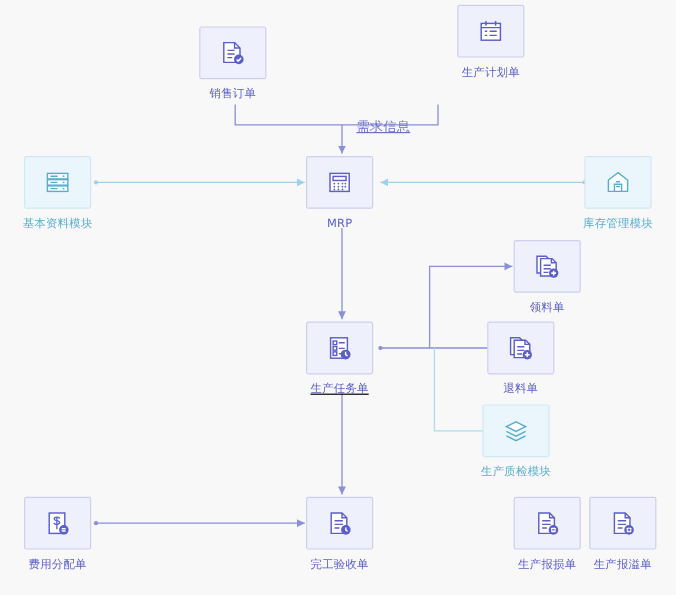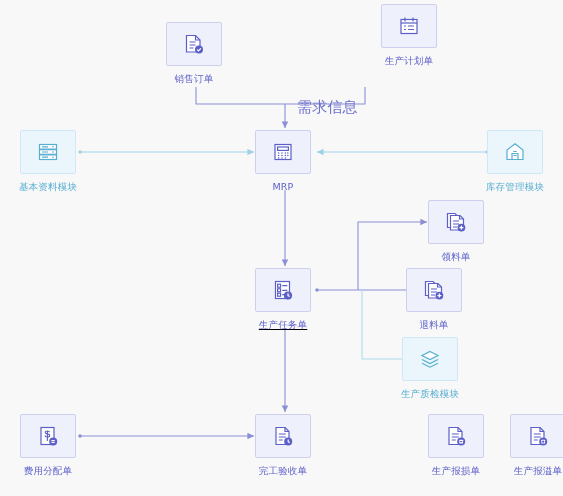--- a/index.html
+++ b/index.html
@@ -54,24 +54,25 @@
     line-height: 12px;
     color: #5b5fc7;
     white-space: nowrap;
     letter-spacing: .2px;
   }
   .node.light .label {
     color: #56aed0;
   }
   .edge-label {
     position: absolute;
-    font-size: 15px;
+    font-size: 11px;
     color: #6c70c9;
     white-space: nowrap;
     letter-spacing: .2px;
+    text-decoration: underline;
   }
   svg.icon { display: block; }
 </style>
 </head>
 <body>
 
 <div id="canvas">
 
   <svg class="edges" viewBox="0 0 563 496" width="563" height="496">
     <defs>
@@ -303,21 +304,21 @@
           <path d="M8.8 11h7M8.8 14h7M8.8 17h4"></path>
           <circle cx="18.2" cy="18.6" r="4" fill="#5b5fc7" stroke="none"></circle>
           <rect x="16.3" y="16.7" width="3.8" height="3.8" rx=".6" fill="#fff" stroke="none"></rect>
           <path d="M17.1 18.6h2.2" stroke="#5b5fc7" stroke-width="1.1"></path>
         </svg>
       </span>
     </div>
     <div class="label">生产报损单</div>
   </div>
 
-  <div class="node" style="left:512px; top:414px;align-items:center;">
+  <div class="node" style="left:493px; top:414px;align-items:center;">
     <div class="box">
       <span>
         <svg class="icon" width="26" height="26" viewBox="0 0 26 26" fill="none" stroke="#5b5fc7" stroke-width="1.2">
           <path d="M6 4.5h9l4 4v13h-13z" fill="#fff"></path>
           <path d="M15 4.5v4h4"></path>
           <path d="M8.8 11h7M8.8 14h7M8.8 17h4"></path>
           <circle cx="18.2" cy="18.6" r="4" fill="#5b5fc7" stroke="none"></circle>
           <rect x="16.3" y="16.7" width="3.8" height="3.8" rx=".6" fill="#fff" stroke="none"></rect>
           <path d="M17.1 18.6h2.2M18.2 17.5v2.2" stroke="#5b5fc7" stroke-width="1.1"></path>
         </svg>

